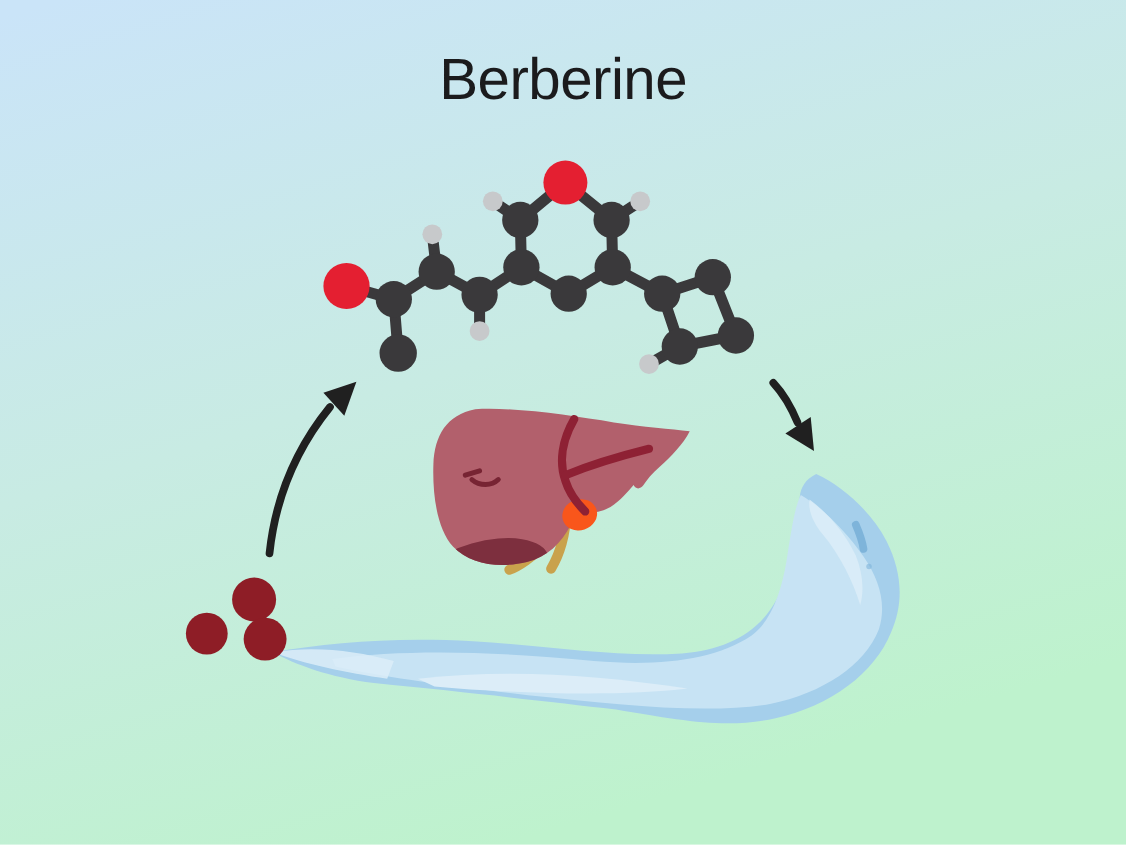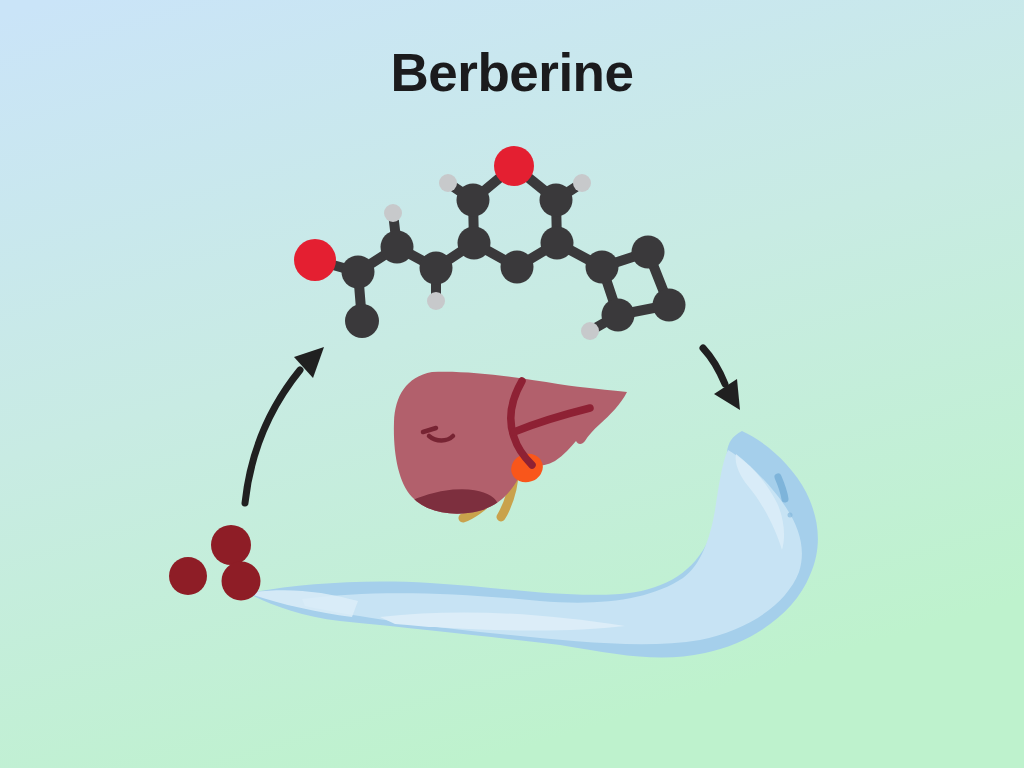--- a/index.html
+++ b/index.html
@@ -22,21 +22,21 @@
     display: block;
   }
   h1.title {
     position: absolute;
     top: 42px;
     left: 0;
     width: 100%;
     margin: 0;
     text-align: center;
     font-size: 53px;
-    font-weight: 700;
+    font-weight: 400;
     letter-spacing: -0.5px;
     color: #1b1b1d;
   }
 </style>
 </head>
 <body>
 
 <div class="stage">
   <svg width="1024" height="768" viewBox="0 0 1024 768">
     <defs>

